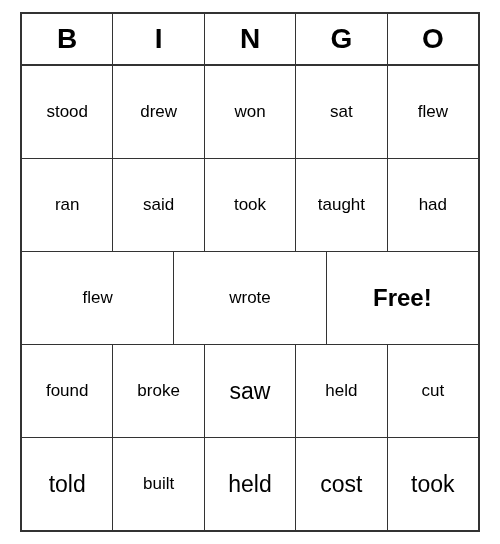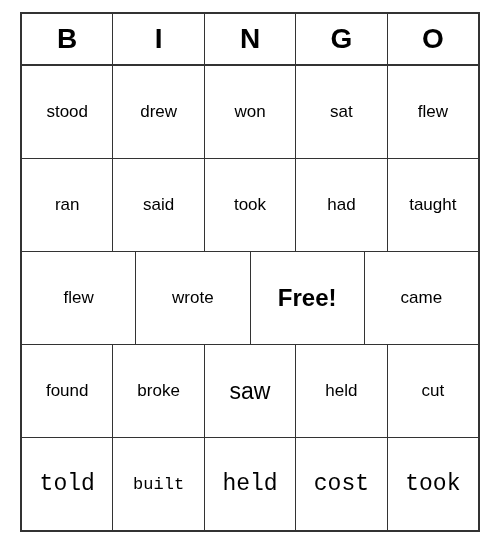--- a/index.html
+++ b/index.html
@@ -54,21 +54,20 @@
     }
 
     .bingo-row {
       display: flex;
       flex: 1;
       border-bottom: 1px solid #333;
     }
 
     .bingo-row:last-child {
       border-bottom: none;
-      font-family: Liberation Mono, monospace;
     }
 
     .bingo-cell {
       flex: 1;
       display: flex;
       justify-content: center;
       align-items: center;
       font-size: 17px;
       border-right: 1px solid #333;
       text-align: center;
@@ -105,28 +104,27 @@
         <div class="bingo-cell">stood</div>
         <div class="bingo-cell">drew</div>
         <div class="bingo-cell">won</div>
         <div class="bingo-cell">sat</div>
         <div class="bingo-cell">flew</div>
       </div>
       <div class="bingo-row">
         <div class="bingo-cell">ran</div>
         <div class="bingo-cell">said</div>
         <div class="bingo-cell">took</div>
+        <div class="bingo-cell">taught</div>
         <div class="bingo-cell">had</div>
-        <div class="bingo-cell">taught</div>
       </div>
       <div class="bingo-row">
         <div class="bingo-cell">flew</div>
         <div class="bingo-cell">wrote</div>
         <div class="bingo-cell free">Free!</div>
-        <div class="bingo-cell">came</div>
       </div>
       <div class="bingo-row">
         <div class="bingo-cell">found</div>
         <div class="bingo-cell">broke</div>
         <div class="bingo-cell large-text">saw</div>
         <div class="bingo-cell">held</div>
         <div class="bingo-cell">cut</div>
       </div>
       <div class="bingo-row">
         <div class="bingo-cell large-text">told</div>

